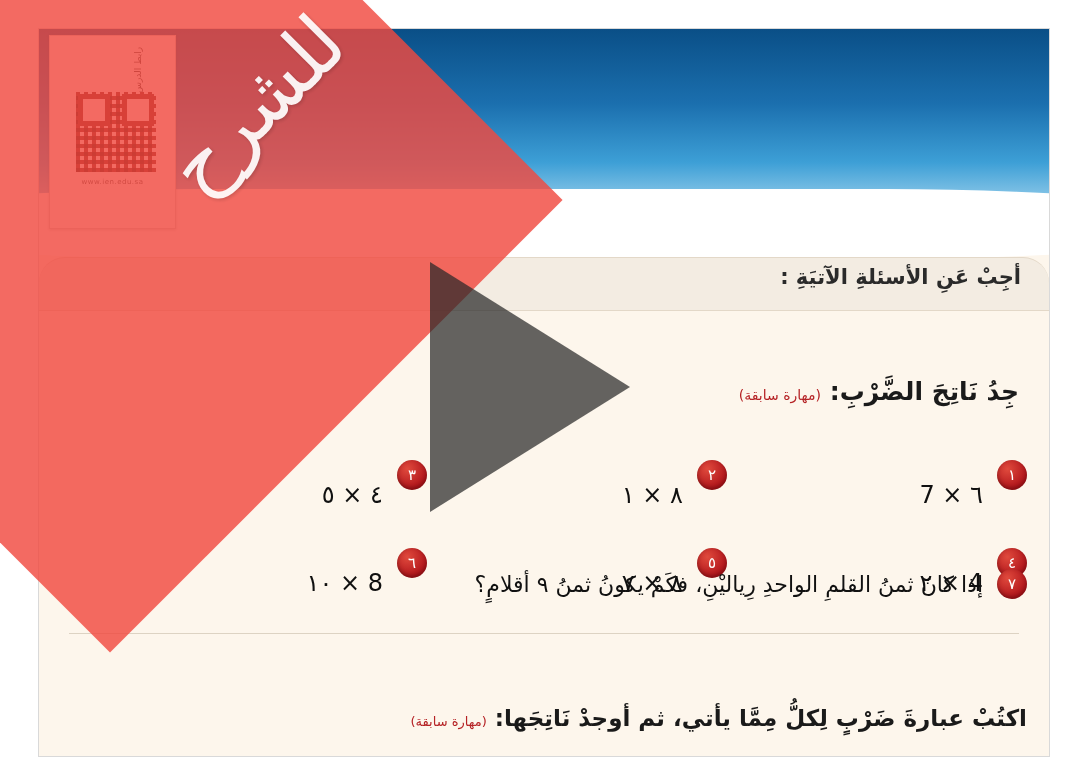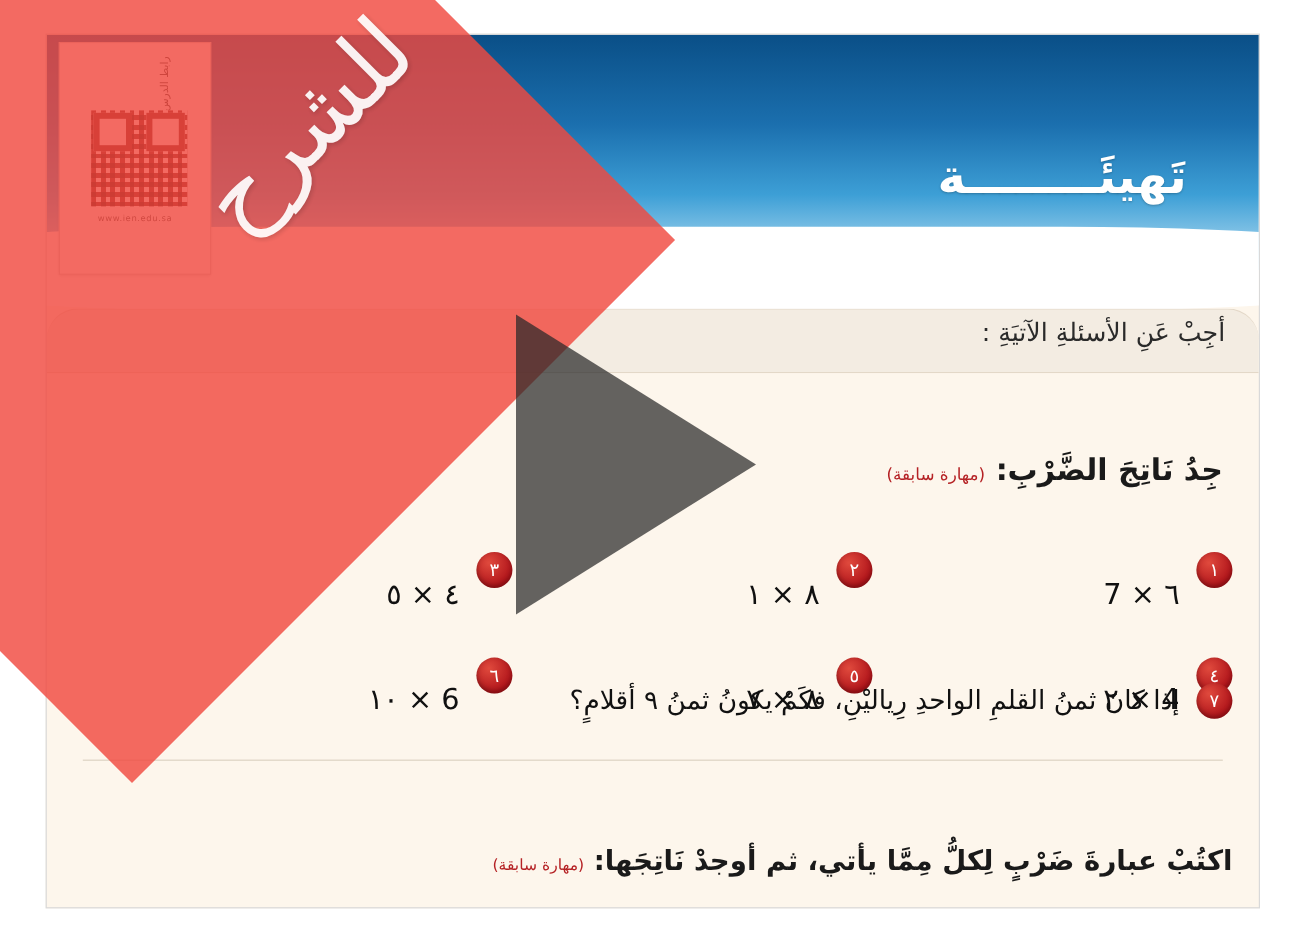--- a/index.html
+++ b/index.html
@@ -81,21 +81,21 @@
     border-top-left-radius: 26px;
     border-top-right-radius: 26px;
   }
   .sub-strip-text {
     position: absolute;
     right: 28px;
     top: 236px;
     font-size: 21px;
     color: #2a2a2a;
     direction: rtl;
-    font-weight: normal;
+    font-weight: bold;
   }
 
   
   .qr-card {
     position: absolute;
     left: 10px;
     top: 6px;
     width: 125px;
     height: 192px;
     background: #ffffff;
@@ -290,21 +290,20 @@
   }
 </style>
 </head>
 <body>
 
 <div class="player">
 
   <div class="sheet">
 
     <div class="hdr-band"></div>
-    <div class="hdr-title">تَهيئَــــــــة</div>
 
     <div class="qr-card">
       <div class="qr-card-label">رابط الدرس الرقمي</div>
       <div class="qr-box"></div>
       <div class="qr-url">www.ien.edu.sa</div>
     </div>
 
     <div class="sub-strip"></div>
     <div class="sub-strip-text">أجِبْ عَنِ الأسئلةِ الآتيَةِ :</div>
 
@@ -332,21 +331,21 @@
         <div class="cell">
           <div class="bullet">٤</div>
           <div class="expr">٢ × 4</div>
         </div>
         <div class="cell">
           <div class="bullet">٥</div>
           <div class="expr">٨ × ٧</div>
         </div>
         <div class="cell">
           <div class="bullet">٦</div>
-          <div class="expr">١٠ × 6</div>
+          <div class="expr">١٠ × 8</div>
         </div>
       </div>
     </div>
 
     <div class="word-problem">
       <div class="bullet">٧</div>
       <div class="text">إذا كانَ ثمنُ القلمِ الواحدِ رِياليْنِ، فكَمْ يكونُ ثمنُ ٩ أقلامٍ؟</div>
     </div>
 
     <div class="divider"></div>

